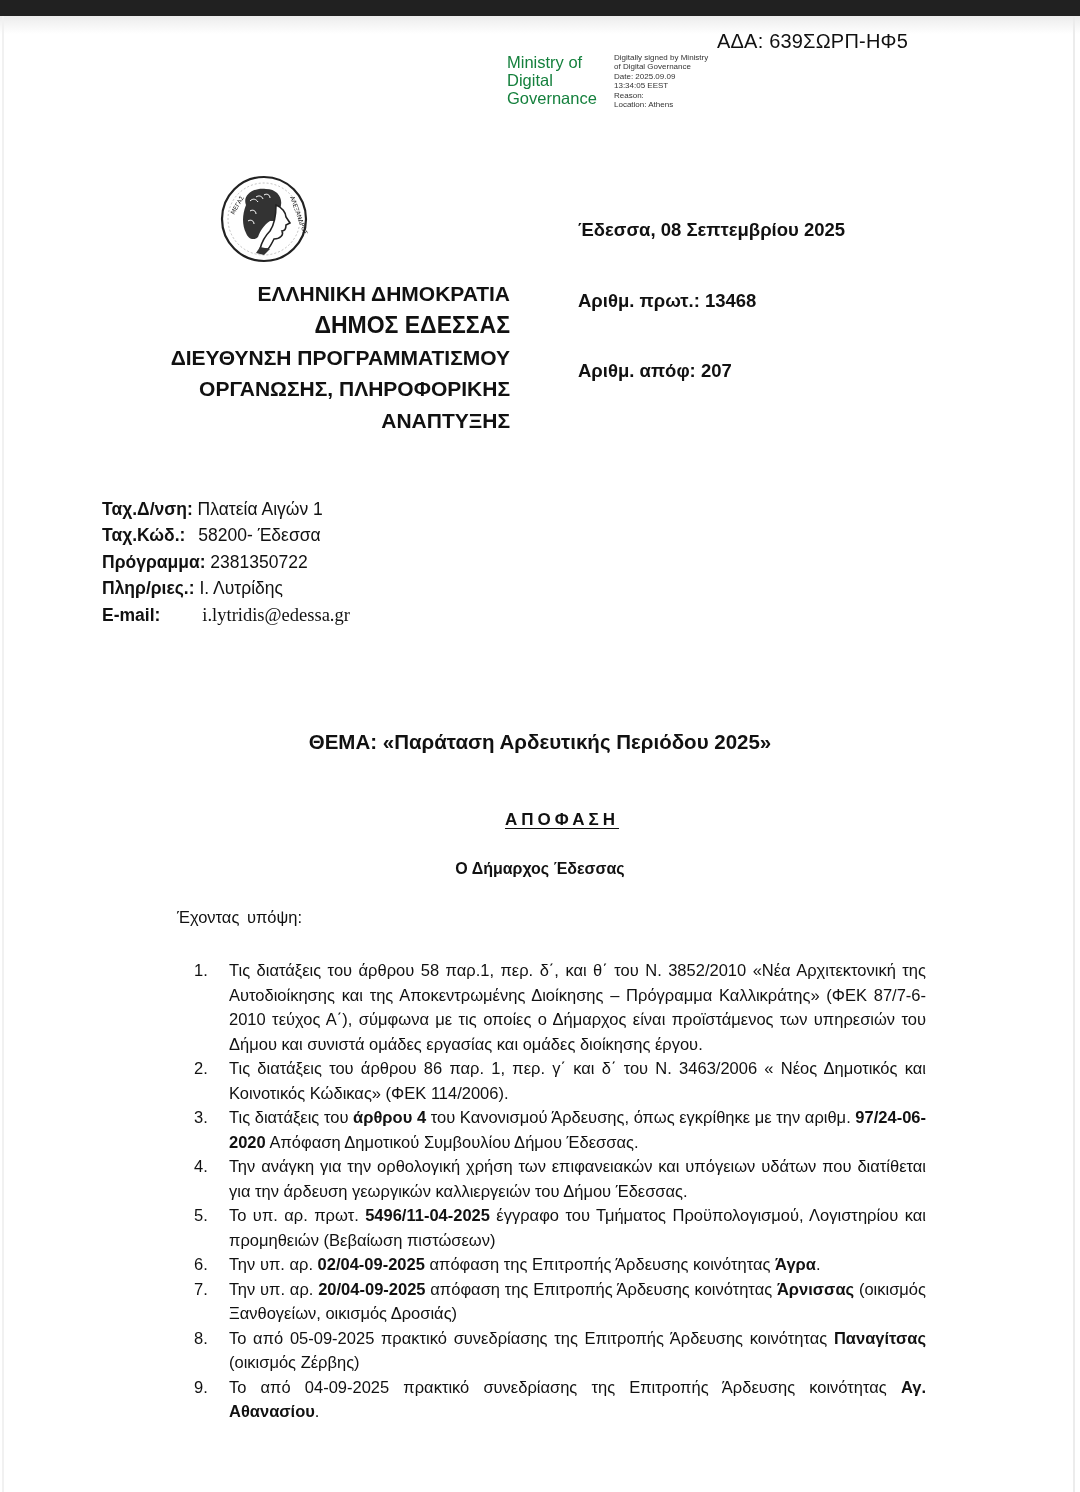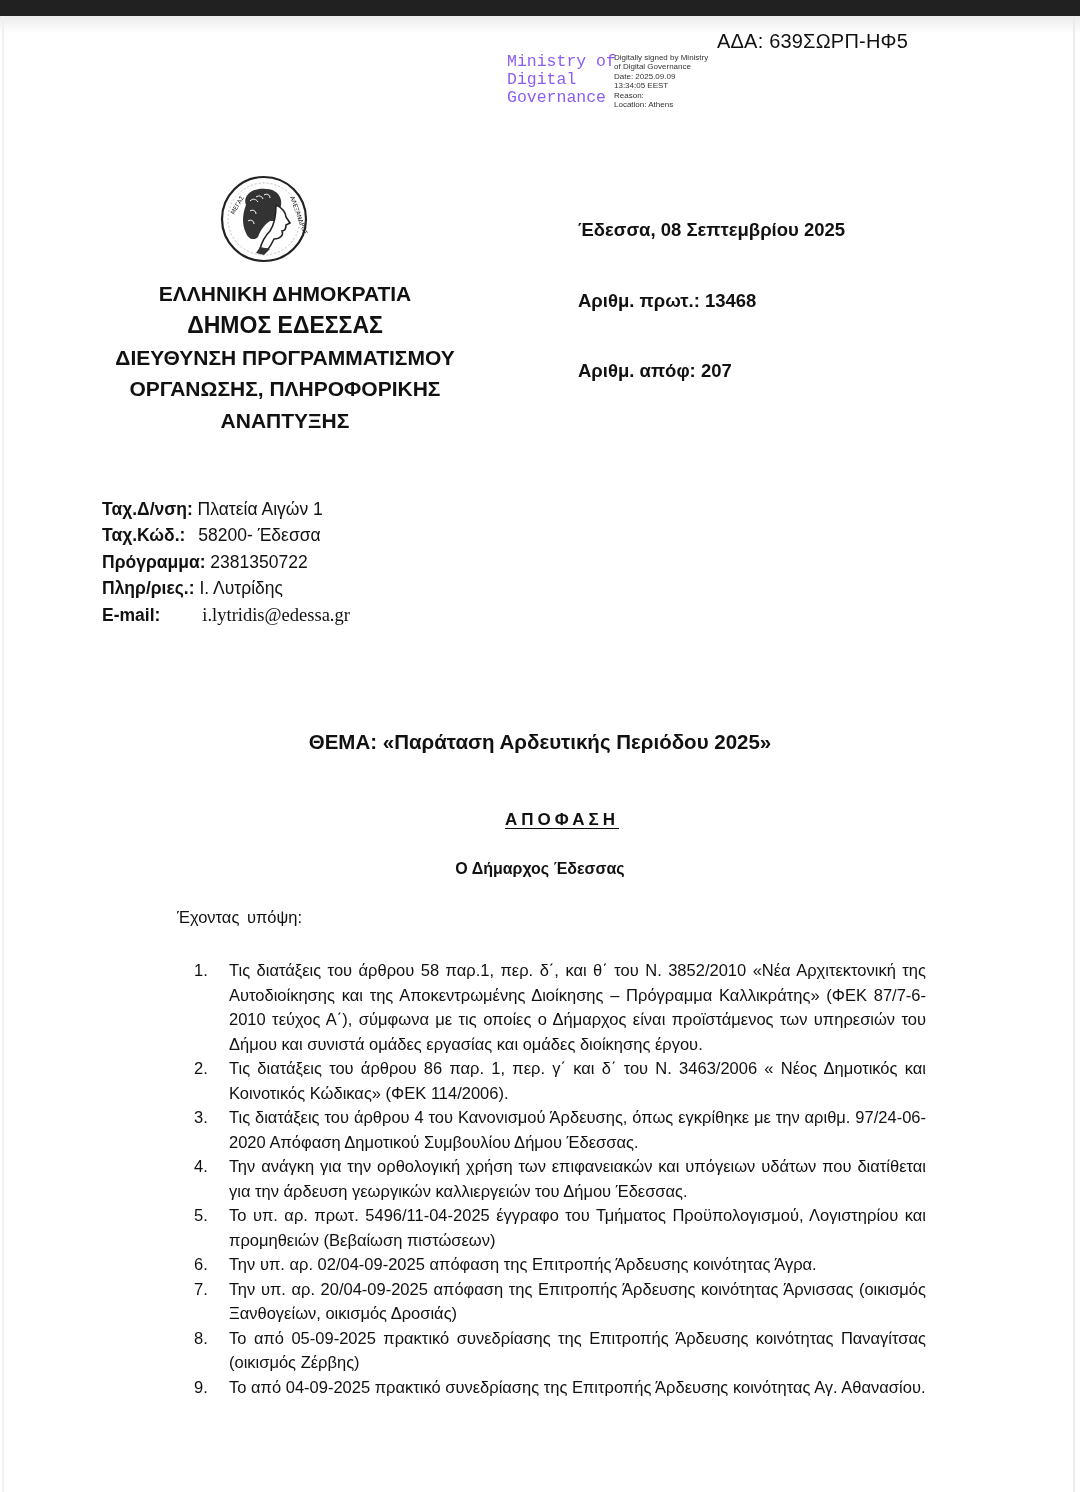--- a/index.html
+++ b/index.html
@@ -20,34 +20,34 @@
   }
   .edge-left { position: absolute; left: 2px; top: 16px; width: 2px; height: 1476px; background: #f1f1f1; }
   .edge-right { position: absolute; left: 1073px; top: 16px; width: 2px; height: 1476px; background: #ececec; }
 
   .ada {
     position: absolute; left: 717px; top: 30px;
     font-size: 20px; color: #111; letter-spacing: 0.2px; text-align: center;
   }
   .ministry {
     position: absolute; left: 507px; top: 53px;
-    font-size: 16.5px; line-height: 18px; color: #8b5cf6; font-family: Liberation Mono, monospace;
+    font-size: 16.5px; line-height: 18px; color: #15803d;
   }
   .sig {
     position: absolute; left: 614px; top: 53px;
     font-size: 8px; line-height: 9.4px; color: #333;
   }
 
   .emblem { position: absolute; left: 220px; top: 175px; width: 88px; height: 88px; }
 
   .org {
     position: absolute; left: 60px; top: 278px; width: 450px;
     text-align: center; font-weight: bold; color: #111;
   }
-  .org div { font-size: 21px; line-height: 31.8px; }
+  .org div { font-size: 21px; line-height: 31.8px; text-align: right; }
   .org .org-l2 { font-size: 23px; }
 
   .meta {
     position: absolute; left: 578px; top: 202px;
     font-weight: bold; font-size: 18.5px; color: #111;
   }
   .meta div { height: 53.5px; margin-top: 17px; }
 
   .contacts {
     position: absolute; left: 102px; top: 496px;
@@ -76,21 +76,21 @@
     font-size: 16.5px; word-spacing: 3px;
   }
 
   .list {
     position: absolute; left: 194px; top: 958px; width: 732px;
     margin: 0; padding: 0; list-style: none;
     font-size: 16.5px; line-height: 24.5px; color: #111;
   }
   .list li { position: relative; padding-left: 35px; text-align: justify; }
   .list .num { position: absolute; left: 0; top: 0; }
-  .list b { font-weight: normal; }
+  .list b { font-weight: bold; }
 </style>
 </head>
 <body>
 
 <div class="topbar"></div>
 <div class="topshade"></div>
 <div class="edge-left"></div>
 <div class="edge-right"></div>
 
 <div class="ada">ΑΔΑ: 639ΣΩΡΠ-ΗΦ5</div>

